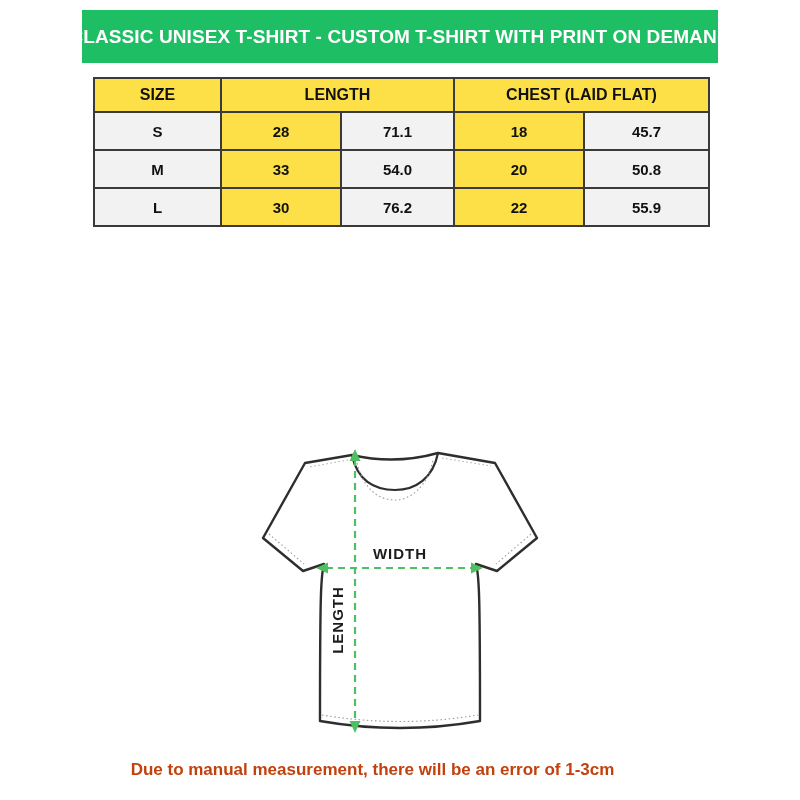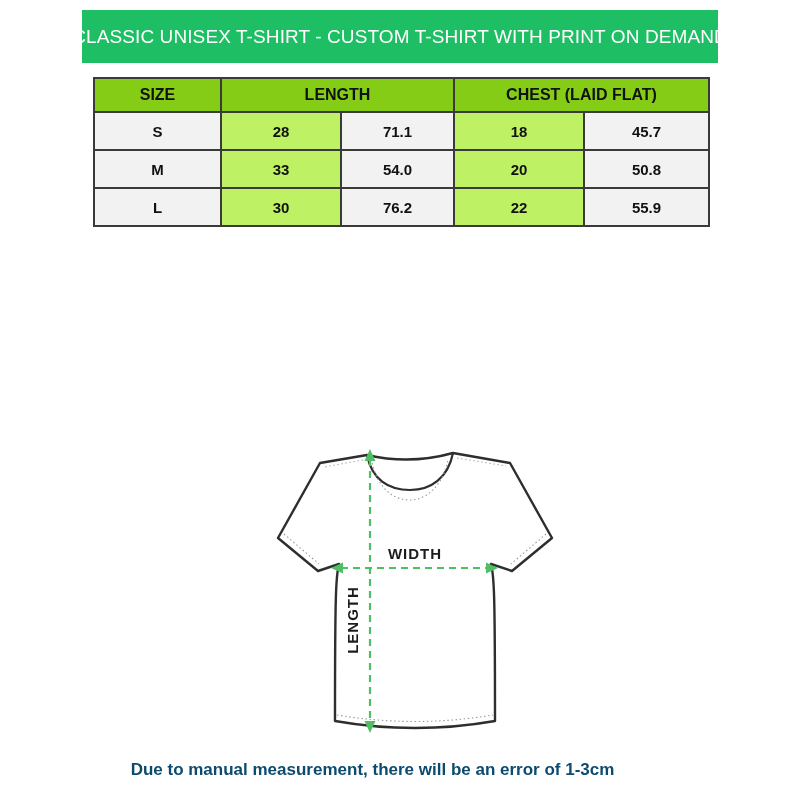--- a/index.html
+++ b/index.html
@@ -16,21 +16,21 @@
     left: 82px; top: 10px;
     width: 636px; height: 53px;
     background: #1ebe64;
     display: flex;
     align-items: center;
     justify-content: center;
   }
   .banner-title {
     color: #ffffff;
     font-size: 19px;
-    font-weight: normal;
+    font-weight: bold;
     letter-spacing: 0.1px;
     white-space: nowrap;
   }
   table.size-table {
     position: absolute;
     left: 93px; top: 77px;
     width: 615px;
     border-collapse: collapse;
     table-layout: fixed;
   }
@@ -38,42 +38,42 @@
     border: 2px solid #3a3a3a;
     text-align: center;
     vertical-align: middle;
     font-weight: bold;
     color: #111111;
     padding: 0;
   }
   table.size-table th {
     height: 32px;
     font-size: 16px;
-    background: #84cc16;
+    background: #fde047;
   }
   table.size-table td {
     height: 36px;
     font-size: 15px;
   }
   td.shade { background: #f2f2f2; }
-  td.plain { background: #bef264; }
+  td.plain { background: #fde047; }
   .diagram {
     position: absolute;
-    left: 263px; top: 438px;
+    left: 248px; top: 438px;
     width: 310px; height: 310px;
   }
   .diagram svg { display: block; }
   .note {
     position: absolute;
     left: 0; top: 760px;
     width: 745px;
     text-align: center;
     font-size: 17px;
     font-weight: bold;
-    color: #0c4a6e;
+    color: #c2410c;
   }
   .svg-label {
     font-family: "Liberation Sans", sans-serif;
     font-weight: bold;
     font-size: 15px;
     letter-spacing: 1px;
     fill: #1c1c1c;
   }
 </style>
 </head>

